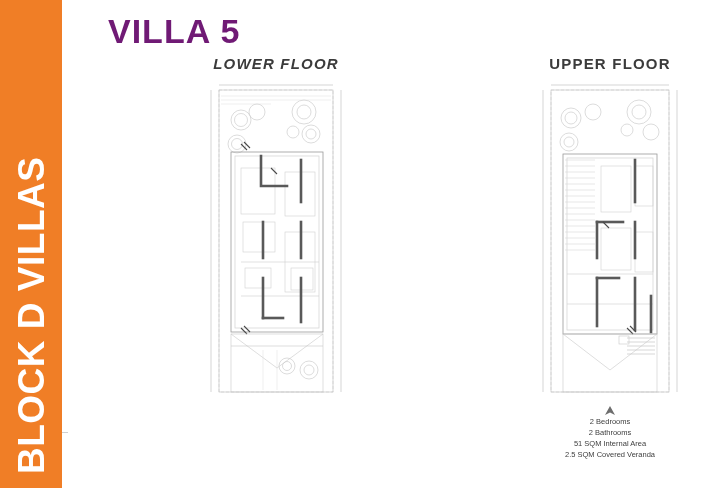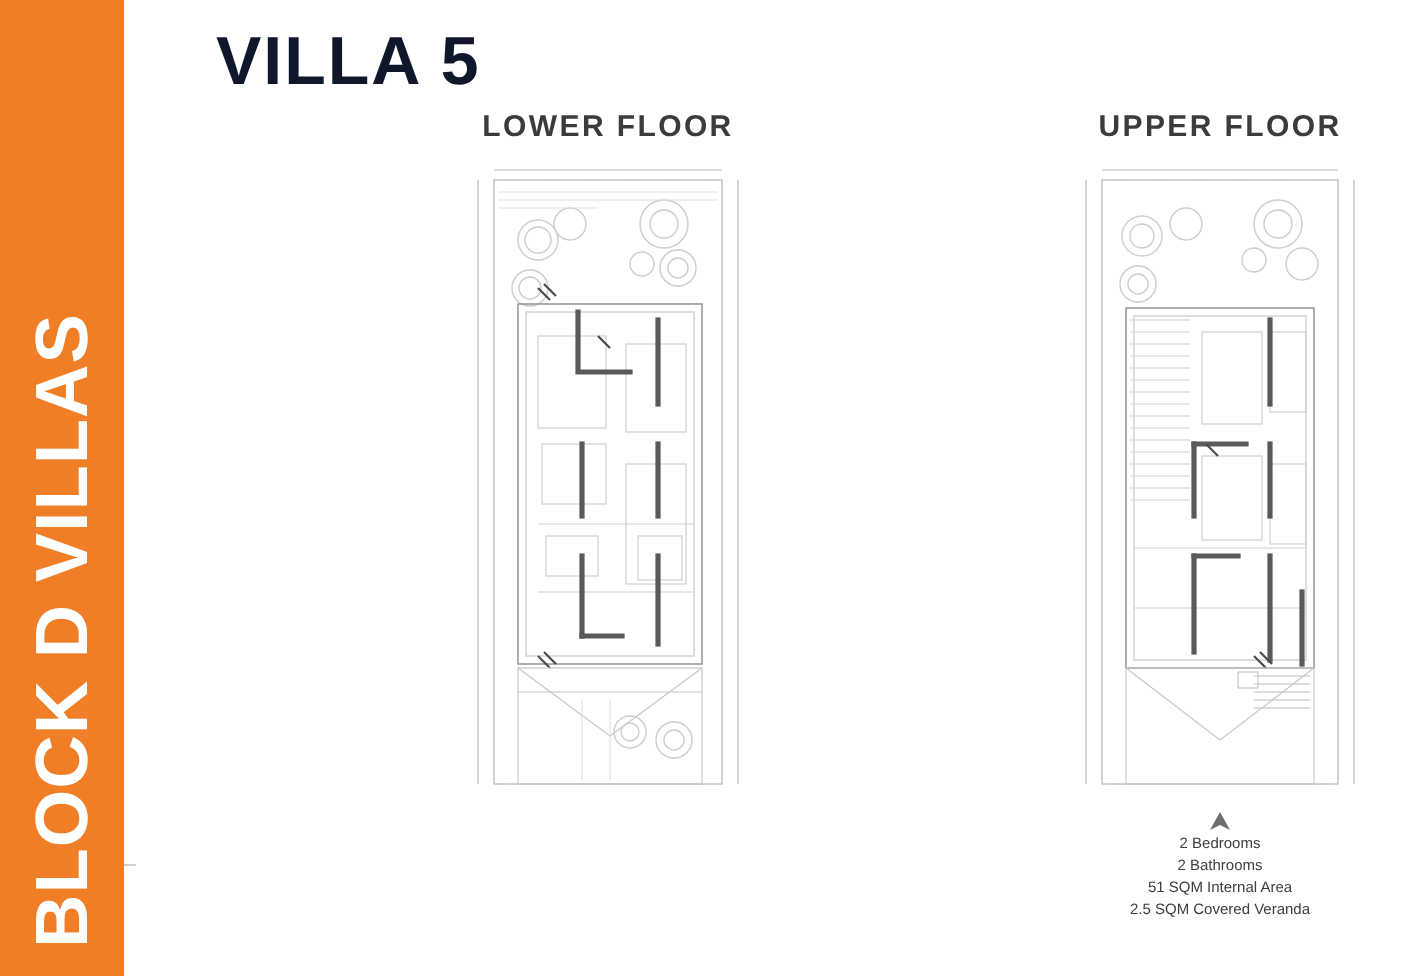--- a/index.html
+++ b/index.html
@@ -36,30 +36,30 @@
     letter-spacing: 0.5px;
     line-height: 1;
   }
 
   
   .villa-title {
     position: absolute;
     left: 108px; top: 12px;
     font-size: 34px;
     font-weight: bold;
-    color: #0f172a;
+    color: #701a75;
     letter-spacing: 1px;
   }
 
   
   .floor {
     position: absolute;
     top: 55px;
   }
-  .floor-lower { left: 164px; width: 280px; }
+  .floor-lower { left: 136px; width: 280px; font-style: italic; }
   .floor-upper { left: 470px; width: 280px; }
 
   .floor-heading {
     text-align: center;
     font-size: 15px;
     font-weight: bold;
     color: #3b3b3b;
     letter-spacing: 1.2px;
     margin-bottom: 10px;
   }

